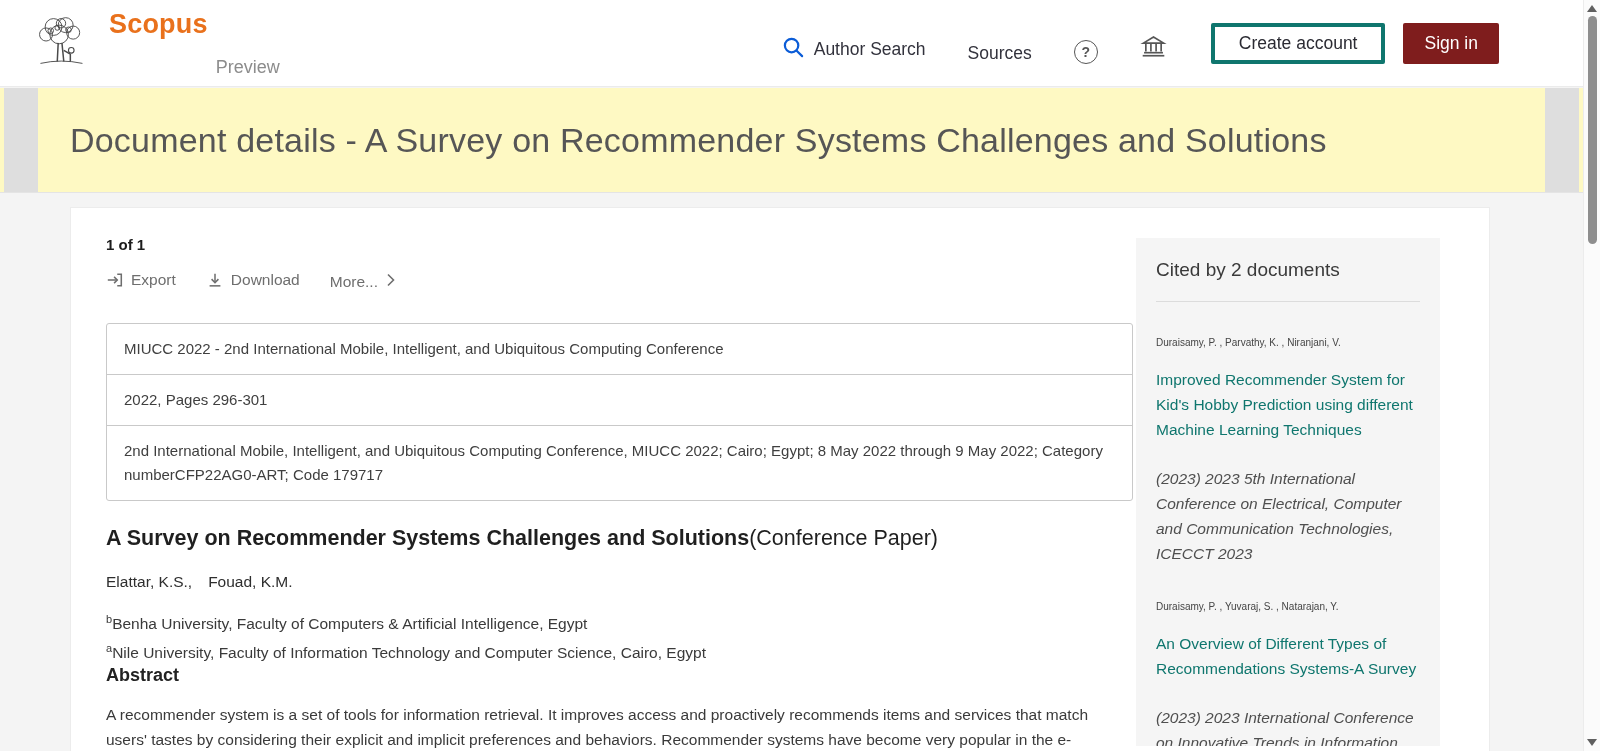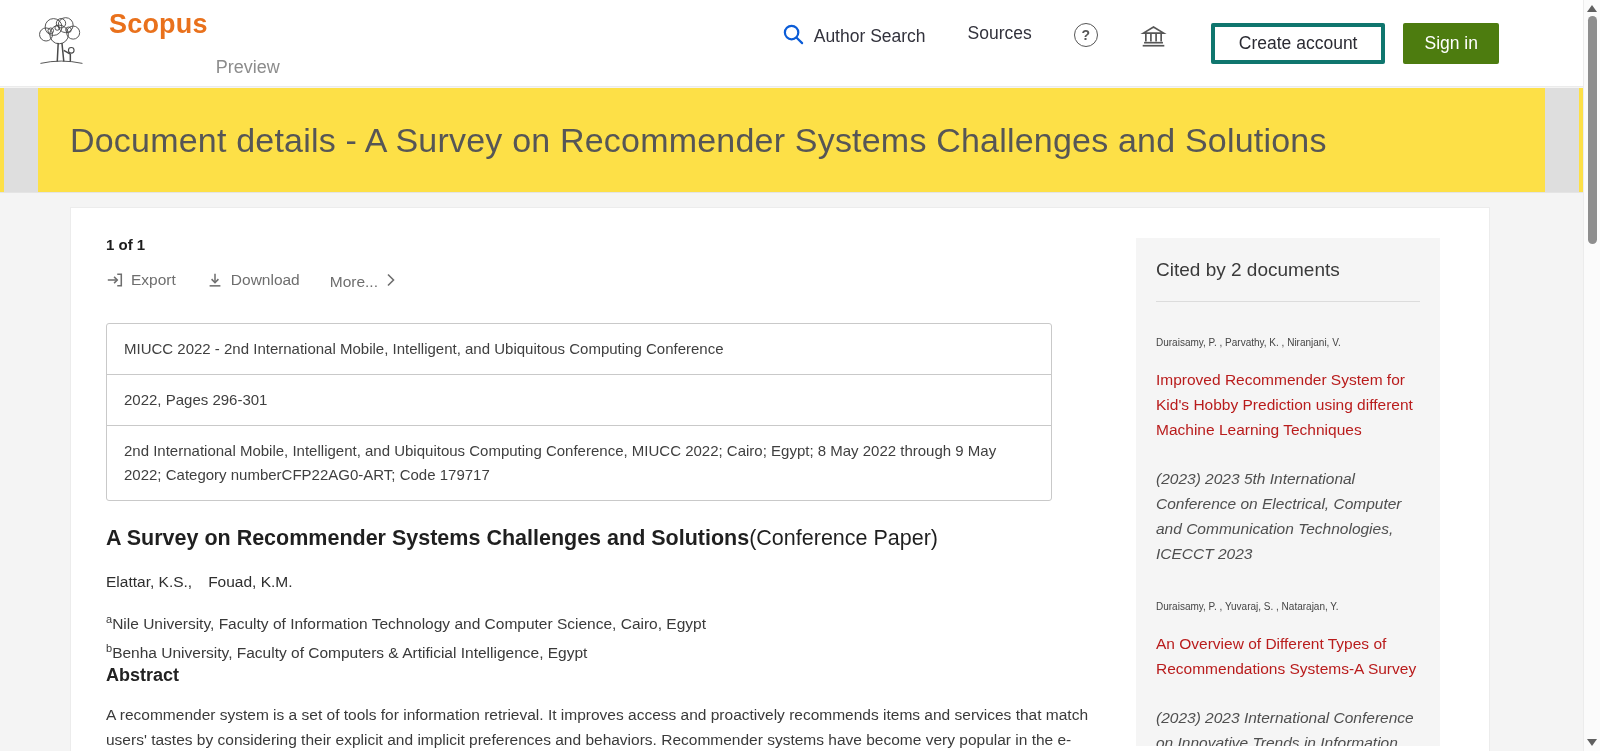--- a/index.html
+++ b/index.html
@@ -19,21 +19,21 @@
     border-bottom: 1px solid #ebebeb;
     display: flex; align-items: center;
     padding: 0 84px 0 33px;
     z-index: 5;
   }
   .logo-wrap { display: flex; align-items: center; gap: 20px; }
   .logo-text { display: flex; align-items: flex-start; gap: 8px; }
   .scopus-word { font-size: 27px; color: #e9711c; font-weight: 600; letter-spacing: .2px; }
   .preview-word { font-size: 18px; color: #8c8c8c; font-weight: 400; margin-top: 48px; }
 
-  .nav { margin-left: auto; display: flex; align-items: flex-start; }
+  .nav { margin-left: auto; display: flex; align-items: flex-end; }
   .nav-link {
     display: flex; align-items: center; gap: 9px;
     font-size: 17.5px; color: #32323c; cursor: pointer;
   }
   .nav-link + .nav-link { margin-left: 42px; }
   .icon-btn { margin-left: 42px; cursor: pointer; display: flex; align-items: center; }
   .help-circle {
     width: 24px; height: 24px; border: 1.6px solid #565656; border-radius: 50%;
     display: flex; align-items: center; justify-content: center;
     font-size: 14px; color: #565656; font-weight: 600;
@@ -41,30 +41,30 @@
   .btn-outline {
     margin-left: 44px;
     height: 41px; padding: 0 24px;
     background: #fff; border: 4px solid #0f766e; border-radius: 2px;
     font-size: 17.5px; color: #2b2b33; font-family: inherit;
     cursor: pointer; display: flex; align-items: center;
   }
   .btn-solid {
     margin-left: 18px;
     height: 41px; padding: 0 21px;
-    background: #4d7c0f; border: none; border-radius: 2px;
+    background: #7f1d1d; border: none; border-radius: 2px;
     font-size: 17.5px; color: #ffffff; font-family: inherit;
     cursor: pointer; display: flex; align-items: center;
   }
 
   
   .title-band {
     position: absolute; top: 88px; left: 0;
     width: 1583px; height: 105px;
-    background: #fde047; border-bottom: 1px solid #e4e4e4;
+    background: #fef9c3; border-bottom: 1px solid #e4e4e4;
     display: flex; align-items: center;
     z-index: 2;
   }
   .page-title {
     margin-left: 70px;
     font-size: 34px; font-weight: 400; color: #565656; letter-spacing: .2px;
     white-space: nowrap;
   }
   .edge-strip {
     position: absolute; top: 88px; width: 34px; height: 104px;
@@ -86,21 +86,21 @@
 
   .toolbar { margin-top: 18px; display: flex; align-items: center; gap: 30px; }
   .tool-item {
     display: flex; gap: 7px;
     font-size: 15.5px; color: #6e6e6e; cursor: pointer;
   }
 
   .info-box {
     margin-top: 30px;
     border: 1px solid #c9c9c9; border-radius: 3px;
-    width: 946px;
+    width: 1027px;
   }
   .info-row { padding: 13px 17px; font-size: 15px; color: #3f3f3f; line-height: 24px; }
   .info-row + .info-row { border-top: 1px solid #c9c9c9; }
 
   .doc-title { margin-top: 25px; font-size: 21.5px; color: #1f1f1f; font-weight: 600; }
   .doc-title .suffix { font-weight: 400; }
 
   .authors { margin-top: 22px; font-size: 15.5px; color: #2e2e2e; display: flex; gap: 16px; }
   .author { cursor: pointer; }
 
@@ -116,21 +116,21 @@
     width: 304px; height: 508px;
     background: #f5f5f5;
     padding: 21px 20px;
     overflow: hidden;
   }
   .sidebar-heading { font-size: 19px; color: #3a3a3a; font-weight: 400; }
   .sidebar-divider { margin: 20px 0 0 0; border: none; border-top: 1px solid #dcdcdc; }
   .cite-entry { margin-top: 24px; }
   .cite-authors { font-size: 10px; color: #454545; line-height: 33px; }
   .cite-authors span { cursor: pointer; }
-  .cite-title { margin-top: 8px; font-size: 15.5px; color: #b91c1c; line-height: 25px; cursor: pointer; }
+  .cite-title { margin-top: 8px; font-size: 15.5px; color: #0f766e; line-height: 25px; cursor: pointer; }
   .cite-venue { margin-top: 24px; font-size: 15.5px; color: #4f4f4f; line-height: 25px; font-style: italic; cursor: pointer; }
 
   
   .scrollbar {
     position: absolute; top: 0; right: 0;
     width: 17px; height: 751px;
     background: #fbfbfb; border-left: 1px solid #ececec;
     z-index: 10;
   }
   .scroll-arrow { position: absolute; left: 3px; width: 0; height: 0; border-left: 5px solid transparent; border-right: 5px solid transparent; }
@@ -257,22 +257,22 @@
     </div>
 
     <h2 class="doc-title"><span>A Survey on Recommender Systems Challenges and Solutions</span><span class="suffix">(Conference Paper)</span></h2>
 
     <div class="authors">
       <span class="author">Elattar, K.S.,</span>
       <span class="author">Fouad, K.M.</span>
     </div>
 
     <div class="affiliations">
+      <div class="affiliation"><sup>b</sup><span>Benha University, Faculty of Computers &amp; Artificial Intelligence, Egypt</span></div>
       <div class="affiliation"><sup>a</sup><span>Nile University, Faculty of Information Technology and Computer Science, Cairo, Egypt</span></div>
-      <div class="affiliation"><sup>b</sup><span>Benha University, Faculty of Computers &amp; Artificial Intelligence, Egypt</span></div>
     </div>
 
     <h3 class="abstract-heading">Abstract</h3>
     <p class="abstract-text">A recommender system is a set of tools for information retrieval. It improves access and proactively recommends items and services that match users' tastes by considering their explicit and implicit preferences and behaviors. Recommender systems have become very popular in the e-</p>
   </div>
 
   <aside class="sidebar">
     <div class="sidebar-heading">Cited by 2 documents</div>
     <hr class="sidebar-divider">
 

